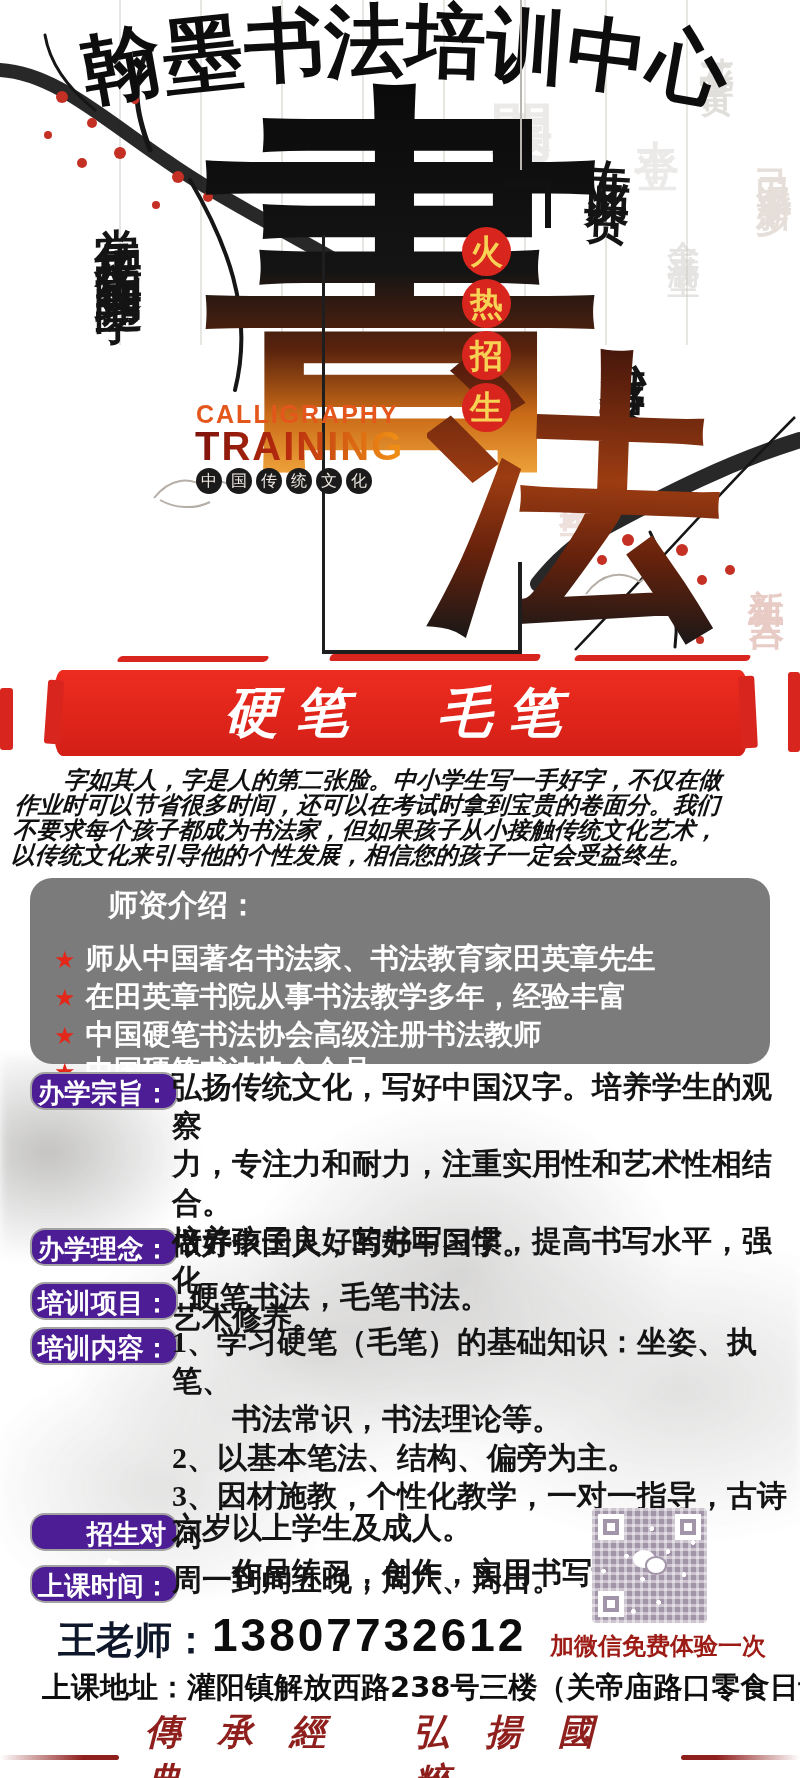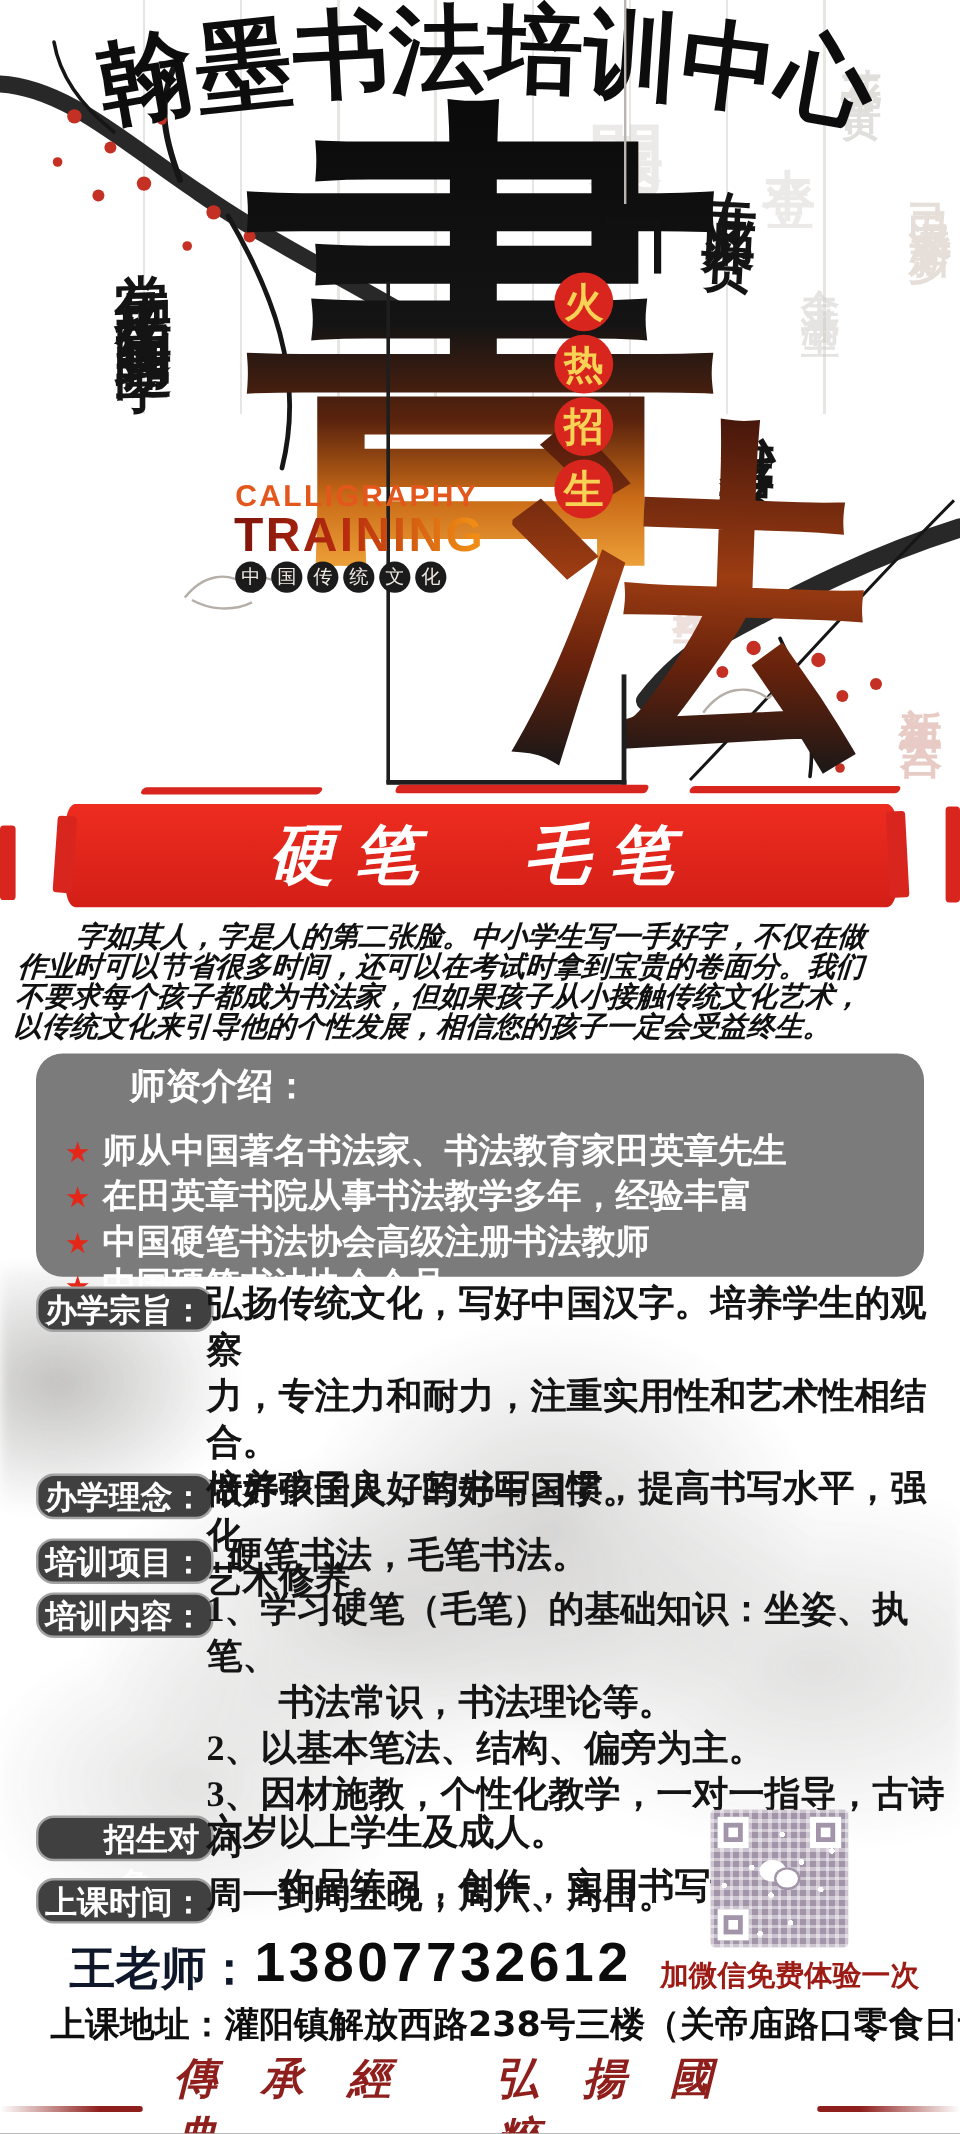--- a/index.html
+++ b/index.html
@@ -73,21 +73,21 @@
   .intro{left:14px;top:768px;width:775px;font-size:23.5px;line-height:25px;color:#101010;
     font-style:italic;font-weight:600;white-space:pre-line;transform:skewX(-4deg);
     font-family:"DejaVu Serif","Liberation Serif",serif;}
   
   .graybox{left:30px;top:878px;width:740px;height:186px;border-radius:22px;background:#7b7b7c;
     color:#fff;padding:0;box-sizing:border-box;}
   .gb-heading{position:absolute;left:78px;top:7px;font-size:30px;font-weight:800;}
   .gb-item{position:absolute;left:24px;font-size:28.5px;font-weight:800;white-space:nowrap;margin-top:20px;}
   .gb-star{color:#e3281a;margin-right:10px;font-size:24px;}
   
-  .pill{left:30px;width:148px;height:38px;background:#404040;border:2px solid #a2a2a3;border-radius:15px;
+  .pill{left:30px;width:148px;height:38px;background:#4c1d95;border:2px solid #a2a2a3;border-radius:15px;
     color:#fff;font-size:26.5px;font-weight:800;text-align:center;line-height:37px;box-sizing:border-box;}
   .sectext{left:172px;width:625px;font-size:30px;line-height:38.5px;font-weight:800;color:#141414;
     white-space:pre-line;font-family:"Liberation Serif","DejaVu Serif",serif;}
   
   .teacher{left:58px;top:1615px;font-size:38px;font-weight:700;color:#0f172a;}
   .phone{left:212px;top:1608px;font-size:46px;font-weight:900;letter-spacing:3px;color:#0c0c0c;
     font-family:"Liberation Sans","DejaVu Sans",sans-serif;}
   
   .qr{left:592px;top:1508px;width:115px;height:115px;background:#a295aa;border-radius:4px;
     background-image:

